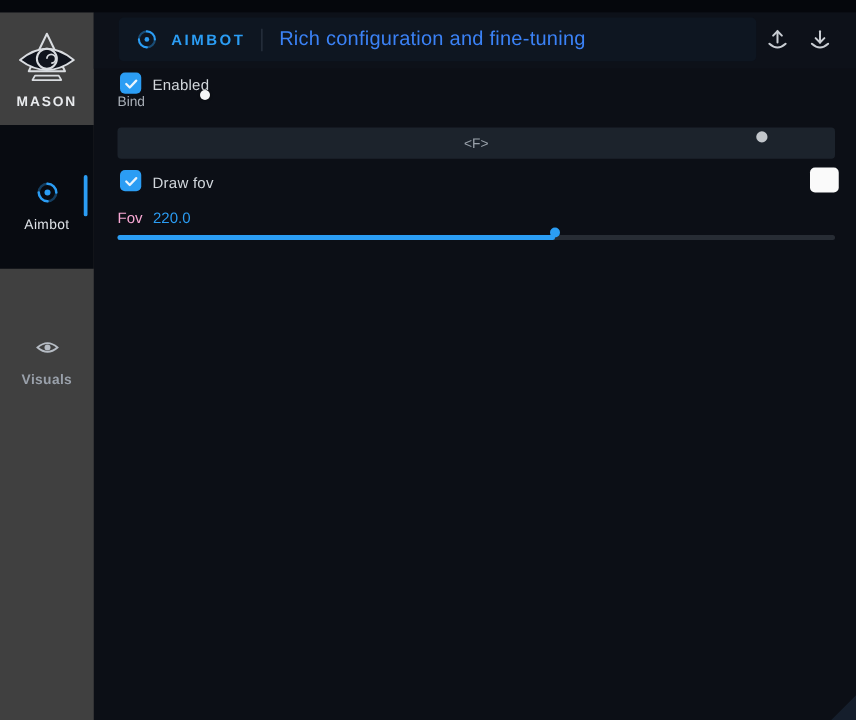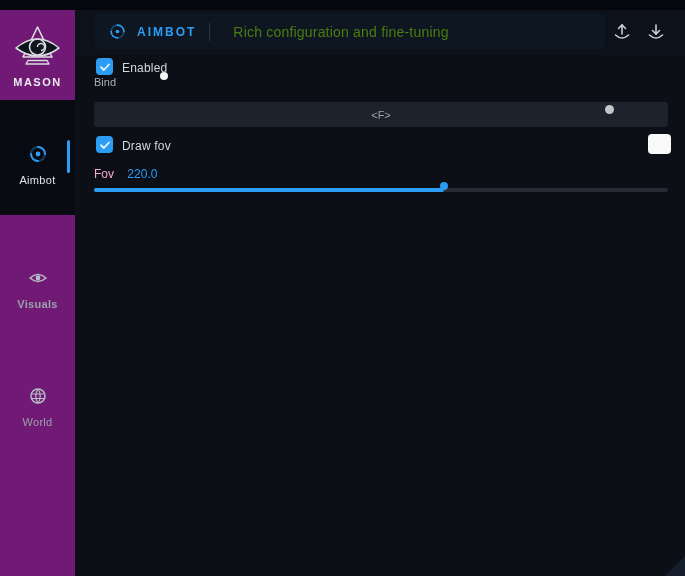--- a/index.html
+++ b/index.html
@@ -11,21 +11,21 @@
     overflow: hidden;
     font-family: "Liberation Sans", sans-serif;
     color: #d7dbe0;
   }
   .abs { position: absolute; }
 
   
   .top-strip { left: 0; top: 0; width: 685px; height: 10px; background: #05070c; }
 
   
-  .sidebar { left: 0; top: 10px; width: 75px; height: 566px; background: #701a75; }
+  .sidebar { left: 0; top: 10px; width: 75px; height: 566px; background: #404040; }
   .logo-wrap { left: 12px; top: 14px; width: 51px; height: 50px; }
   .logo-text { left: 0; top: 66px; width: 75px; text-align: center;
                font-size: 11px; font-weight: bold; letter-spacing: 1.5px; color: #e9ebee; }
   .nav-item { left: 0; width: 75px; text-align: center; cursor: pointer; }
   .nav-item .nav-icon { display: block; margin: 0 auto 6px auto; width: 20px; height: 20px; }
   .nav-item .nav-label { font-size: 11px; color: #9aa1ab; letter-spacing: .3px; }
   .nav-item.selected { background: #080b11; }
   .nav-item.selected .nav-label { color: #dfe3e8; }
   .sel-bar { position: absolute; right: 5px; top: 40px; width: 3px; height: 33px;
              background: var(--accent, #2b9df4); border-radius: 2px; }
@@ -35,21 +35,21 @@
   .nav-misc    { top: 487px; height: 52px;  padding-top: 8px; }
 
   
   .header-strip { left: 75px; top: 10px; width: 610px; height: 45px; background: #0d1119; }
   .title-bar { left: 95px; top: 14px; width: 510px; height: 35px; background: #0e1621;
                border-radius: 4px; display: flex; align-items: center; }
   .title-crosshair { margin-left: 14px; width: 17px; height: 17px; }
   .title-text { margin-left: 11px; font-size: 12px; font-weight: bold; letter-spacing: 2px;
                 color: var(--accent, #2b9df4); }
   .title-divider { margin-left: 13px; width: 1px; height: 18px; background: #2b3542; }
-  .subtitle { margin-left: 23px; font-size: 14px; color: #4d7c0f; letter-spacing: .2px; }
+  .subtitle { margin-left: 13px; font-size: 16px; color: #3b82f6; letter-spacing: .2px; }
   .hdr-icon-btn { top: 21px; width: 20px; height: 22px; cursor: pointer; }
   .hdr-upload { left: 612px; }
   .hdr-download { left: 646px; }
 
   
   .checkbox { width: 17px; height: 17px; border-radius: 4px; background: var(--accent, #2b9df4);
               display: flex; align-items: center; justify-content: center; cursor: pointer; }
   .ctl-label { font-size: 12px; color: #d3d8dd; letter-spacing: .2px; }
   .row-enabled-box { left: 96px; top: 58px; }
   .row-enabled-label { left: 122px; top: 61px; }
@@ -59,21 +59,21 @@
   .bind-input { left: 94px; top: 102px; width: 574px; height: 25px; background: #1c232c;
                 border: none; border-radius: 3px; text-align: center; color: #99a1aa;
                 font-size: 11px; font-family: "Liberation Sans", sans-serif; cursor: pointer; }
   .bind-dot { left: 605px; top: 105px; width: 9px; height: 9px; border-radius: 50%; background: #c2c6cb; }
   .row-drawfov-box { left: 96px; top: 136px; }
   .row-drawfov-label { left: 122px; top: 139px; text-align: center; }
   .color-swatch { left: 648px; top: 134px; width: 23px; height: 20px; border-radius: 4px;
                   cursor: pointer; }
   .fov-label-row { left: 94px; top: 167px; font-size: 12px; }
   .fov-name { color: #f9a8d4; }
-  .fov-value { color: var(--accent, #2b9df4); margin-left: 10px; }
+  .fov-value { color: var(--accent, #2b9df4); margin-left: 5px; }
   .slider { left: 94px; top: 188px; width: 574px; height: 4px; background: #272c34;
             border-radius: 2px; cursor: pointer; }
   .slider-fill { position: absolute; left: 0; top: 0; height: 4px;
                  background: var(--accent, #2b9df4); border-radius: 2px; }
   .slider-thumb { position: absolute; top: -6px; width: 8px; height: 8px;
                   border: 4px solid var(--accent, #2b9df4); background: #0c0f16;
                   border-radius: 50%; transform: translateX(-50%); cursor: grab; }
   .corner-grip { right: 0; bottom: 0; width: 0; height: 0;
                  border-left: 20px solid transparent; border-bottom: 20px solid #1e2c40;
                  opacity: .55; }
@@ -118,29 +118,20 @@
   <div class="abs nav-item nav-visuals">
     <span class="nav-icon">
       <svg viewBox="0 0 20 20" width="20" height="20">
         <path d="M2 10 Q10 3 18 10 Q10 17 2 10 Z" fill="none" stroke="#b6bcc4" stroke-width="1.5"></path>
         <circle cx="10" cy="10" r="2.4" fill="#b6bcc4"></circle>
       </svg>
     </span>
     <span class="nav-label">Visuals</span>
   </div>
 
-  <div class="abs nav-item nav-world">
-    <span class="nav-icon">
-      <svg viewBox="0 0 20 20" width="20" height="20">
-        <circle cx="10" cy="10" r="7" fill="none" stroke="#b6bcc4" stroke-width="1.5"></circle>
-        <path d="M10 3 C7 7 7 13 10 17 M10 3 C13 7 13 13 10 17 M3.5 8 H16.5 M3.5 12.5 H16.5" fill="none" stroke="#b6bcc4" stroke-width="1.2"></path>
-      </svg>
-    </span>
-    <span class="nav-label">World</span>
-  </div>
 
 </div>
 
 <div class="abs header-strip"></div>
 <div class="abs title-bar">
   <span class="title-crosshair">
     <svg viewBox="0 0 20 20" width="17" height="17">
       <g stroke="#2b9df4" stroke-width="2" fill="none" stroke-linecap="round">
         <path d="M10 2.5 A7.5 7.5 0 0 1 17.5 10"></path>
         <path d="M17.5 10 A7.5 7.5 0 0 1 10 17.5" stroke-opacity=".4"></path>

